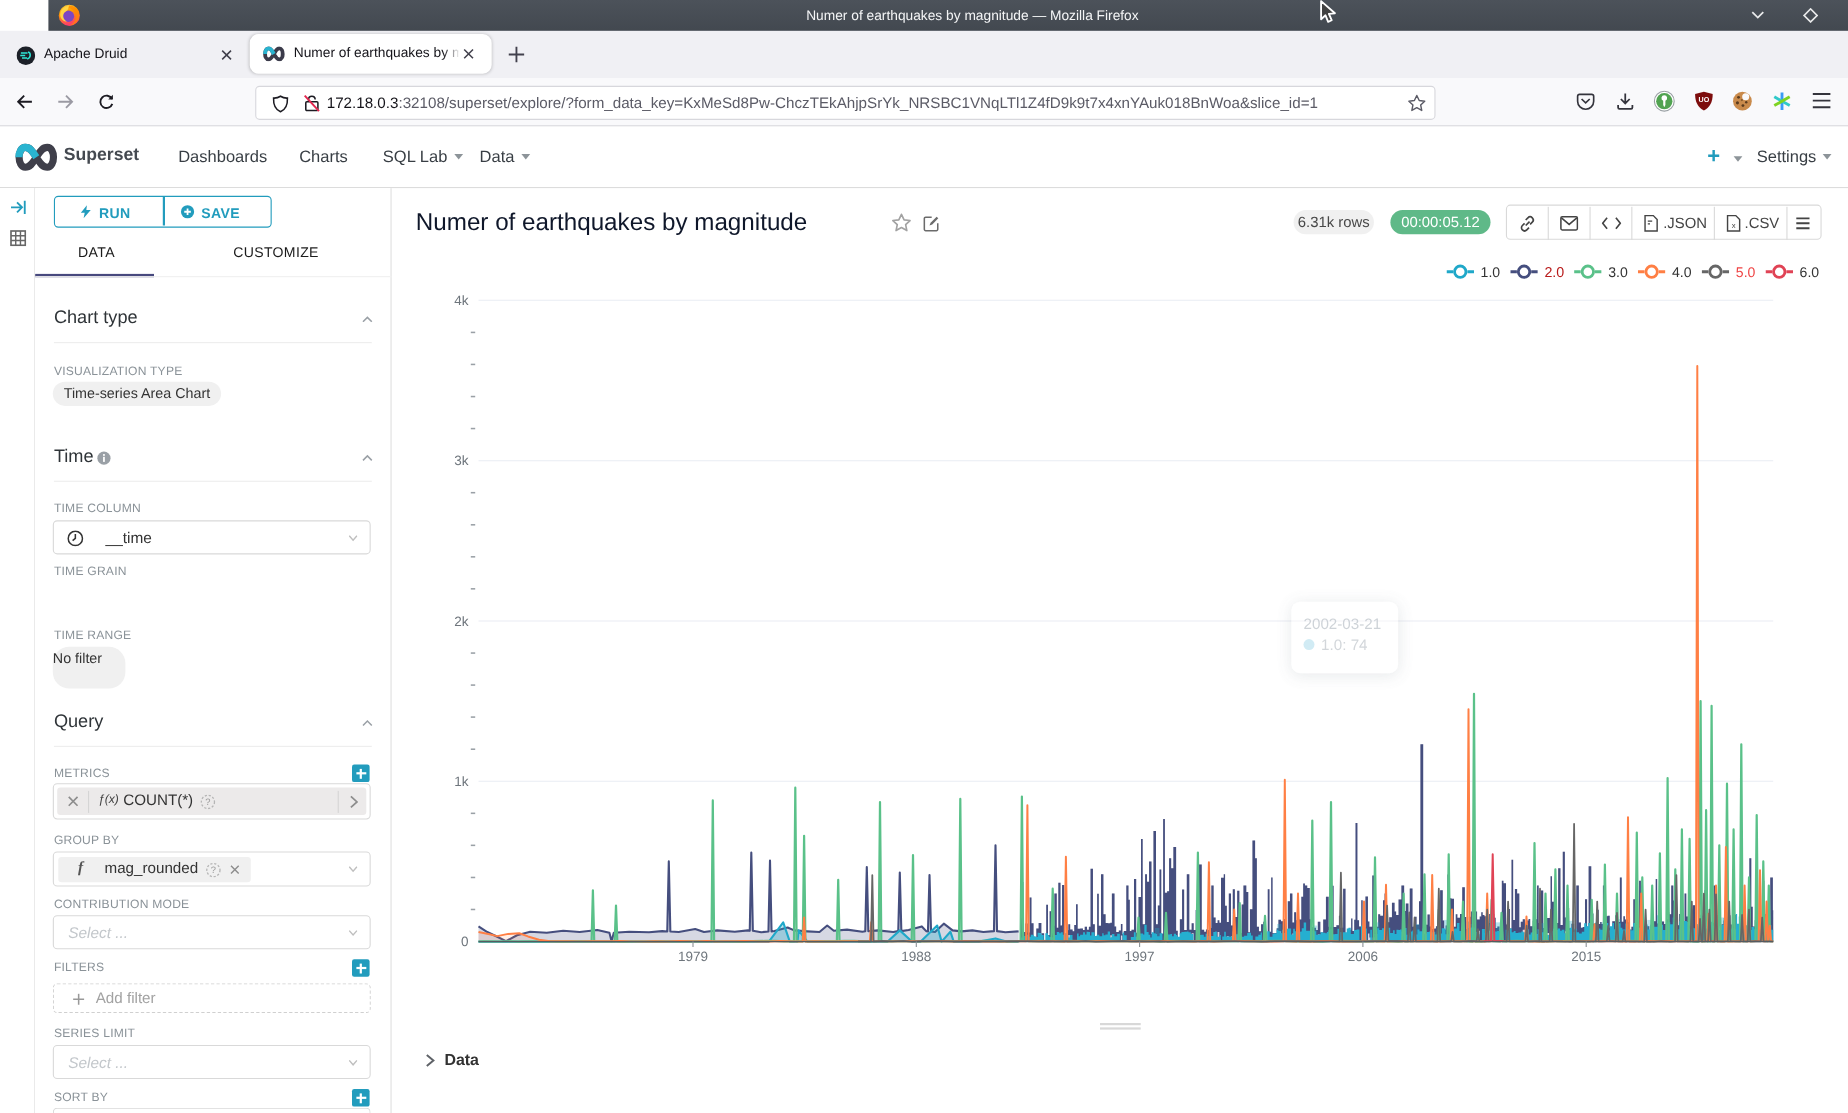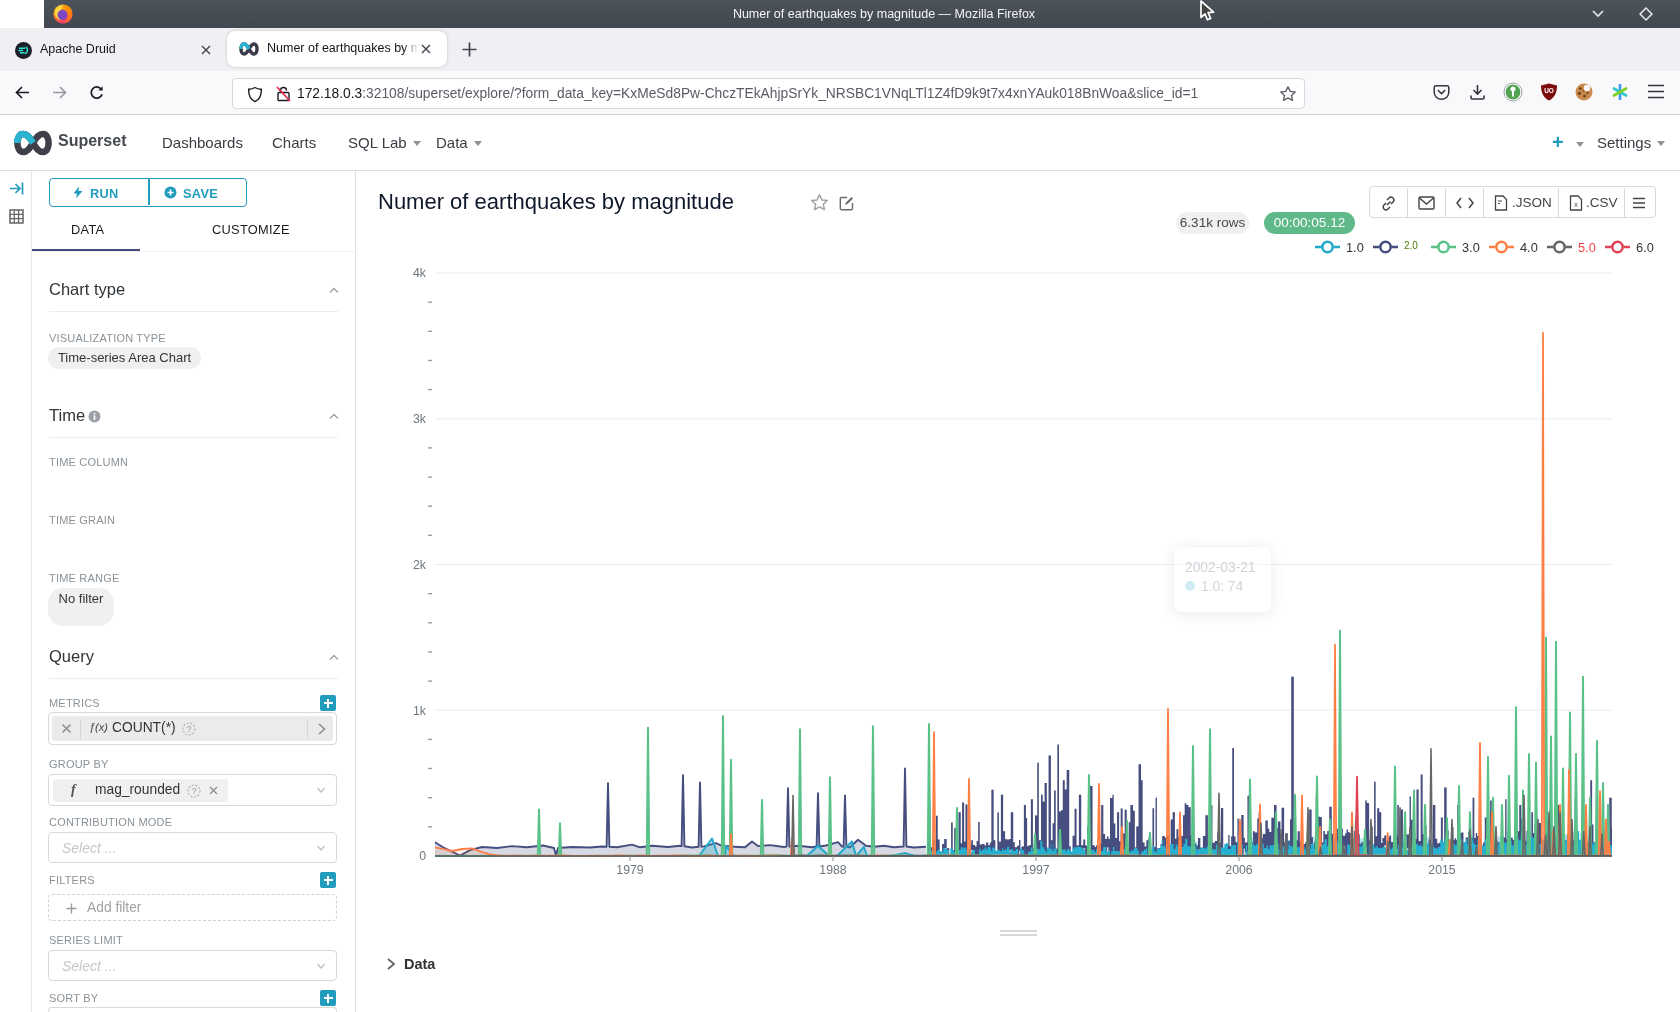--- a/index.html
+++ b/index.html
@@ -42,21 +42,21 @@
   border-radius:4px; background:#fff; }
 .placeholder { position:absolute; left:13px; top:7px; font-size:14px; color:#c3c7cb;font-style:italic; }
 .selval { position:absolute; top:7px; font-size:14px; color:#333; }
 .pill { position:absolute; background:#f0f0f0; border-radius:15px; font-size:13px; color:#333; }
 .plusbtn { position:absolute; width:16px; height:16px; background:#229cbd; border-radius:2px; }
 .plusbtn:before { content:""; position:absolute; left:3.5px; top:7px; width:9px; height:2px; background:#fff; }
 .plusbtn:after { content:""; position:absolute; left:7px; top:3.5px; width:2px; height:9px; background:#fff; }
 .dcaret { position:absolute; right:11px; top:11px; width:8px; height:8px; }
 .upcaret { position:absolute; right:16px; width:10px; height:6px; }
 #charttitle { position:absolute; left:378px; top:189px; font-size:22px; color:#0f172a; }
-.hpill { position:absolute; border-radius:11px; font-size:13.5px;margin-top:21px; }
+.hpill { position:absolute; border-radius:11px; font-size:13.5px; }
 .btngroup { position:absolute; left:1369px; top:186px; width:287px; height:32px; background:#fff;
   border:1px solid #d9d9d9; border-radius:4px; }
 .btnsep { position:absolute; top:0; width:1px; height:30px; background:#d9d9d9; }
 #tooltip { position:absolute; left:1174px; top:547px; width:97px; height:65px; background:rgba(255,255,255,.6);
   border-radius:8px; box-shadow:0 2px 14px rgba(140,150,160,.25); opacity:.8; }
 </style>
 </head>
 <body>
 <div id="page">
 
@@ -238,23 +238,33 @@
     <svg class="abs" style="left:56px;top:239px" width="13" height="13" viewBox="0 0 13 13">
       <circle cx="6.5" cy="6.5" r="6" fill="#9aa0a6"></circle>
       <rect x="5.7" y="2.8" width="1.6" height="1.6" fill="#fff"></rect>
       <rect x="5.7" y="5.3" width="1.6" height="4.6" fill="#fff"></rect>
     </svg>
     <svg class="upcaret" style="top:242px" viewBox="0 0 10 6">
         <path d="M1 5.5 L5 1.5 L9 5.5" stroke="#9aa0a6" stroke-width="1.4" fill="none"></path>
       </svg>
     <div class="pdivider" style="top:266px"></div>
     <div class="plabel" style="top:285px">TIME COLUMN</div>
+    <div class="pselect" style="top:302px">
+      <svg class="abs" style="left:12px;top:8px" width="15" height="15" viewBox="0 0 15 15">
+        <circle cx="7.5" cy="7.5" r="6.5" fill="none" stroke="#333" stroke-width="1.4"></circle>
+        <path d="M7.5 3.5 V7.5 L5 9.5" stroke="#333" stroke-width="1.4" fill="none"></path>
+      </svg>
+      <div class="selval" style="left:47px">__time</div>
+      <svg class="dcaret" viewBox="0 0 8 8">
+          <path d="M0.5 2 L4 6 L7.5 2" stroke="#bfbfbf" stroke-width="1.3" fill="none"></path>
+        </svg>
+    </div>
     <div class="plabel" style="top:343px">TIME GRAIN</div>
     <div class="plabel" style="top:401px">TIME RANGE</div>
-    <div class="pill" style="left:16px;top:417px;width:66px;height:38px;line-height:22px;text-align:center">No filter</div>
+    <div class="pill" style="left:16px;top:417px;width:66px;height:38px;line-height:22px;text-align:left">No filter</div>
 
     <div class="phead" style="top:476px">Query</div>
     <svg class="upcaret" style="top:483px" viewBox="0 0 10 6">
         <path d="M1 5.5 L5 1.5 L9 5.5" stroke="#9aa0a6" stroke-width="1.4" fill="none"></path>
       </svg>
     <div class="pdivider" style="top:507px"></div>
     <div class="plabel" style="top:526px">METRICS</div>
     <div class="plusbtn" style="left:288px;top:524px"></div>
     <div class="pselect" style="top:541px;height:33px">
       <div class="abs" style="left:3px;top:3px;right:3px;bottom:3px;background:#eceaea;border-radius:3px"></div>
@@ -359,21 +369,21 @@
 
   <svg class="abs" style="left:1315px;top:240px" width="25" height="14" viewBox="0 0 25 14">
       <path d="M0 7 H6 M19 7 H25" stroke="#1FA8C9" stroke-width="2.6"></path>
       <circle cx="12.5" cy="7" r="5.2" fill="#fff" stroke="#1FA8C9" stroke-width="2.6"></circle>
     </svg>
 <div class="abs" style="left:1346px;top:240px;font-size:12.8px;color:#333">1.0</div>
 <svg class="abs" style="left:1373px;top:240px" width="25" height="14" viewBox="0 0 25 14">
       <path d="M0 7 H6 M19 7 H25" stroke="#454E7E" stroke-width="2.6"></path>
       <circle cx="12.5" cy="7" r="5.2" fill="#fff" stroke="#454E7E" stroke-width="2.6"></circle>
     </svg>
-<div class="abs" style="left:1404px;top:240px;font-size:10px;color:#4d7c0f">2.0</div>
+<div class="abs" style="left:1404px;top:240px;font-size:13px;color:#b91c1c">2.0</div>
 <svg class="abs" style="left:1431px;top:240px" width="25" height="14" viewBox="0 0 25 14">
       <path d="M0 7 H6 M19 7 H25" stroke="#5AC189" stroke-width="2.6"></path>
       <circle cx="12.5" cy="7" r="5.2" fill="#fff" stroke="#5AC189" stroke-width="2.6"></circle>
     </svg>
 <div class="abs" style="left:1462px;top:240px;font-size:12.8px;color:#333">3.0</div>
 <svg class="abs" style="left:1489px;top:240px" width="25" height="14" viewBox="0 0 25 14">
       <path d="M0 7 H6 M19 7 H25" stroke="#FF7F44" stroke-width="2.6"></path>
       <circle cx="12.5" cy="7" r="5.2" fill="#fff" stroke="#FF7F44" stroke-width="2.6"></circle>
     </svg>
 <div class="abs" style="left:1520px;top:240px;font-size:12.8px;color:#333">4.0</div>

